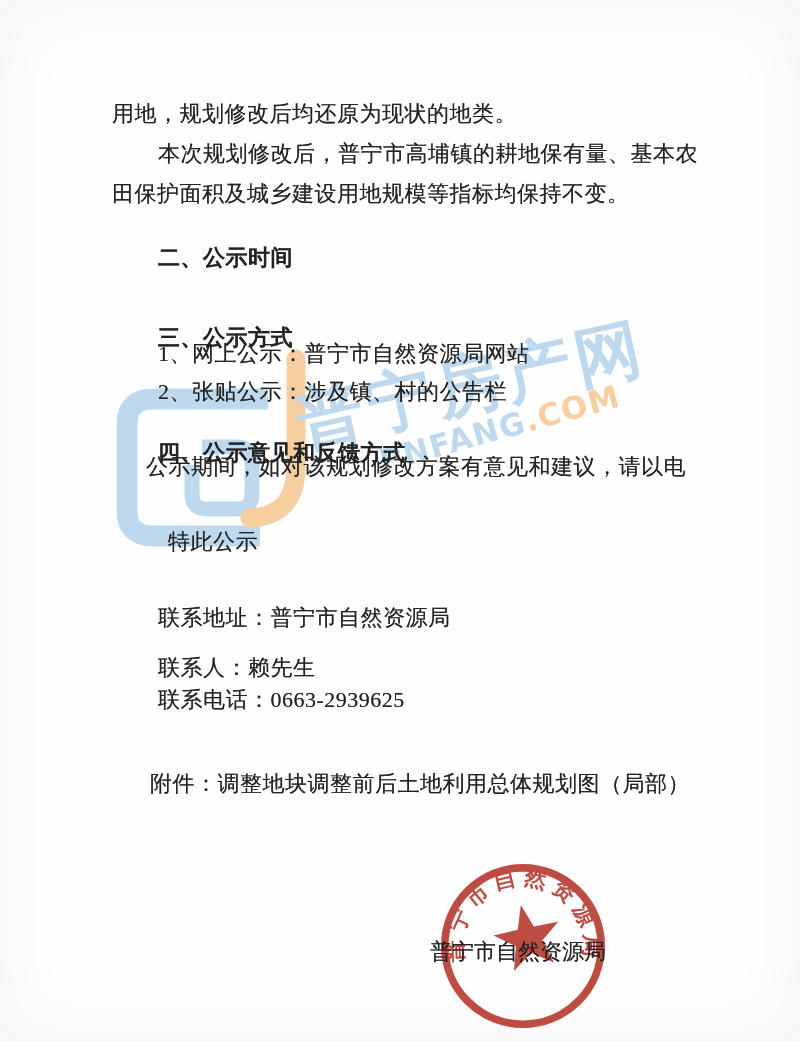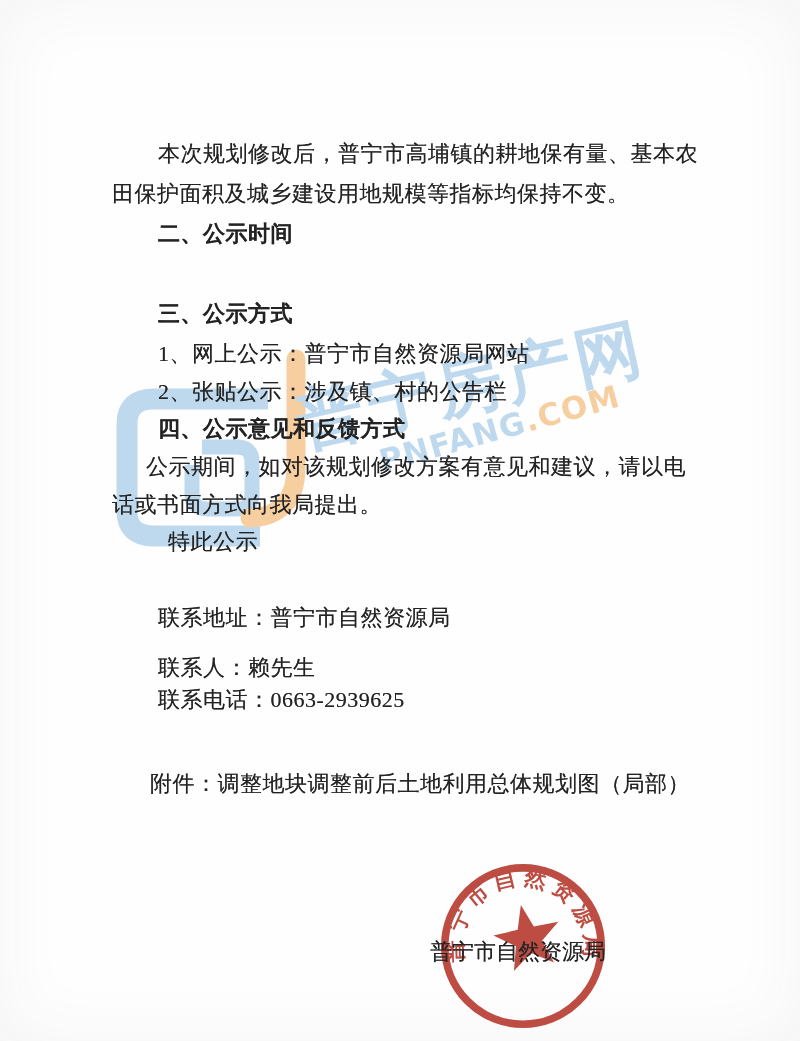--- a/index.html
+++ b/index.html
@@ -33,21 +33,21 @@
   .line{
     position:absolute;
     z-index:3;
     font-size:22px;
     line-height:28px;
     color:#232323;
     white-space:nowrap;
     letter-spacing:0.5px;
     text-shadow:0 0 0.6px rgba(45,45,45,0.65);
   }
-  .bold{font-weight:bold;}
+  .bold{font-weight:bold;margin-top:24px;}
   
   .l1{left:112px;top:100px;}
   .l2{left:158px;top:140px;}
   .l3{left:112px;top:180px;}
   .l4{left:158px;top:220px;}
   .l5{left:158px;top:260px;}
   .l6{left:158px;top:300px;}
   .l7{left:158px;top:340px;}
   .l8{left:158px;top:378px;}
   .l9{left:158px;top:415px;}
@@ -74,29 +74,29 @@
       <path d="M 168 104 H 54 Q 27 104 27 129 V 216 Q 27 241 54 241 H 160" fill="none" stroke-width="21" stroke="#aed0ea"></path>
       <path d="M 102 152 H 137 Q 152 152 152 167 V 199 Q 152 214 137 214 H 107 Q 92 214 92 199 V 170" fill="none" stroke-width="15" stroke="#aed0ea"></path>
       <path d="M 196 64 V 172 Q 196 221 150 223" fill="none" stroke-width="19" stroke-linecap="round" stroke="#f5c289"></path>
       <text class="wm-text" x="203" y="150" font-size="66" letter-spacing="5" transform="rotate(-12.5 203 150)" fill="#aed0ea">普宁房产网</text>
       <text class="wm-text" x="283" y="177" font-size="31" letter-spacing="1.5" transform="rotate(-15.5 283 177)">
         <tspan fill="#aed0ea">PNFANG</tspan><tspan fill="#f5c289">.COM</tspan>
       </text>
     </g>
   </svg>
 
+  <div class="line l1">用地，规划修改后均还原为现状的地类。</div>
   <div class="line l3">田保护面积及城乡建设用地规模等指标均保持不变。</div>
   <div class="line l2">本次规划修改后，普宁市高埔镇的耕地保有量、基本农</div>
   <div class="line l4 bold">二、公示时间</div>
   <div class="line l6 bold">三、公示方式</div>
   <div class="line l7">1、网上公示：普宁市自然资源局网站</div>
   <div class="line l8">2、张贴公示：涉及镇、村的公告栏</div>
   <div class="line l9 bold">四、公示意见和反馈方式</div>
   <div class="line l10">公示期间，如对该规划修改方案有意见和建议，请以电</div>
-  <div class="line l11">话或书面方式向我局提出。</div>
   <div class="line l12">特此公示</div>
 
   <div class="line c1">联系地址：普宁市自然资源局</div>
   <div class="line c2">联系人：赖先生</div>
   <div class="line c3">联系电话：0663-2939625</div>
 
   <div class="line att">附件：调整地块调整前后土地利用总体规划图（局部）</div>
 
   <svg class="seal" viewBox="0 0 200 200">
     <defs>

